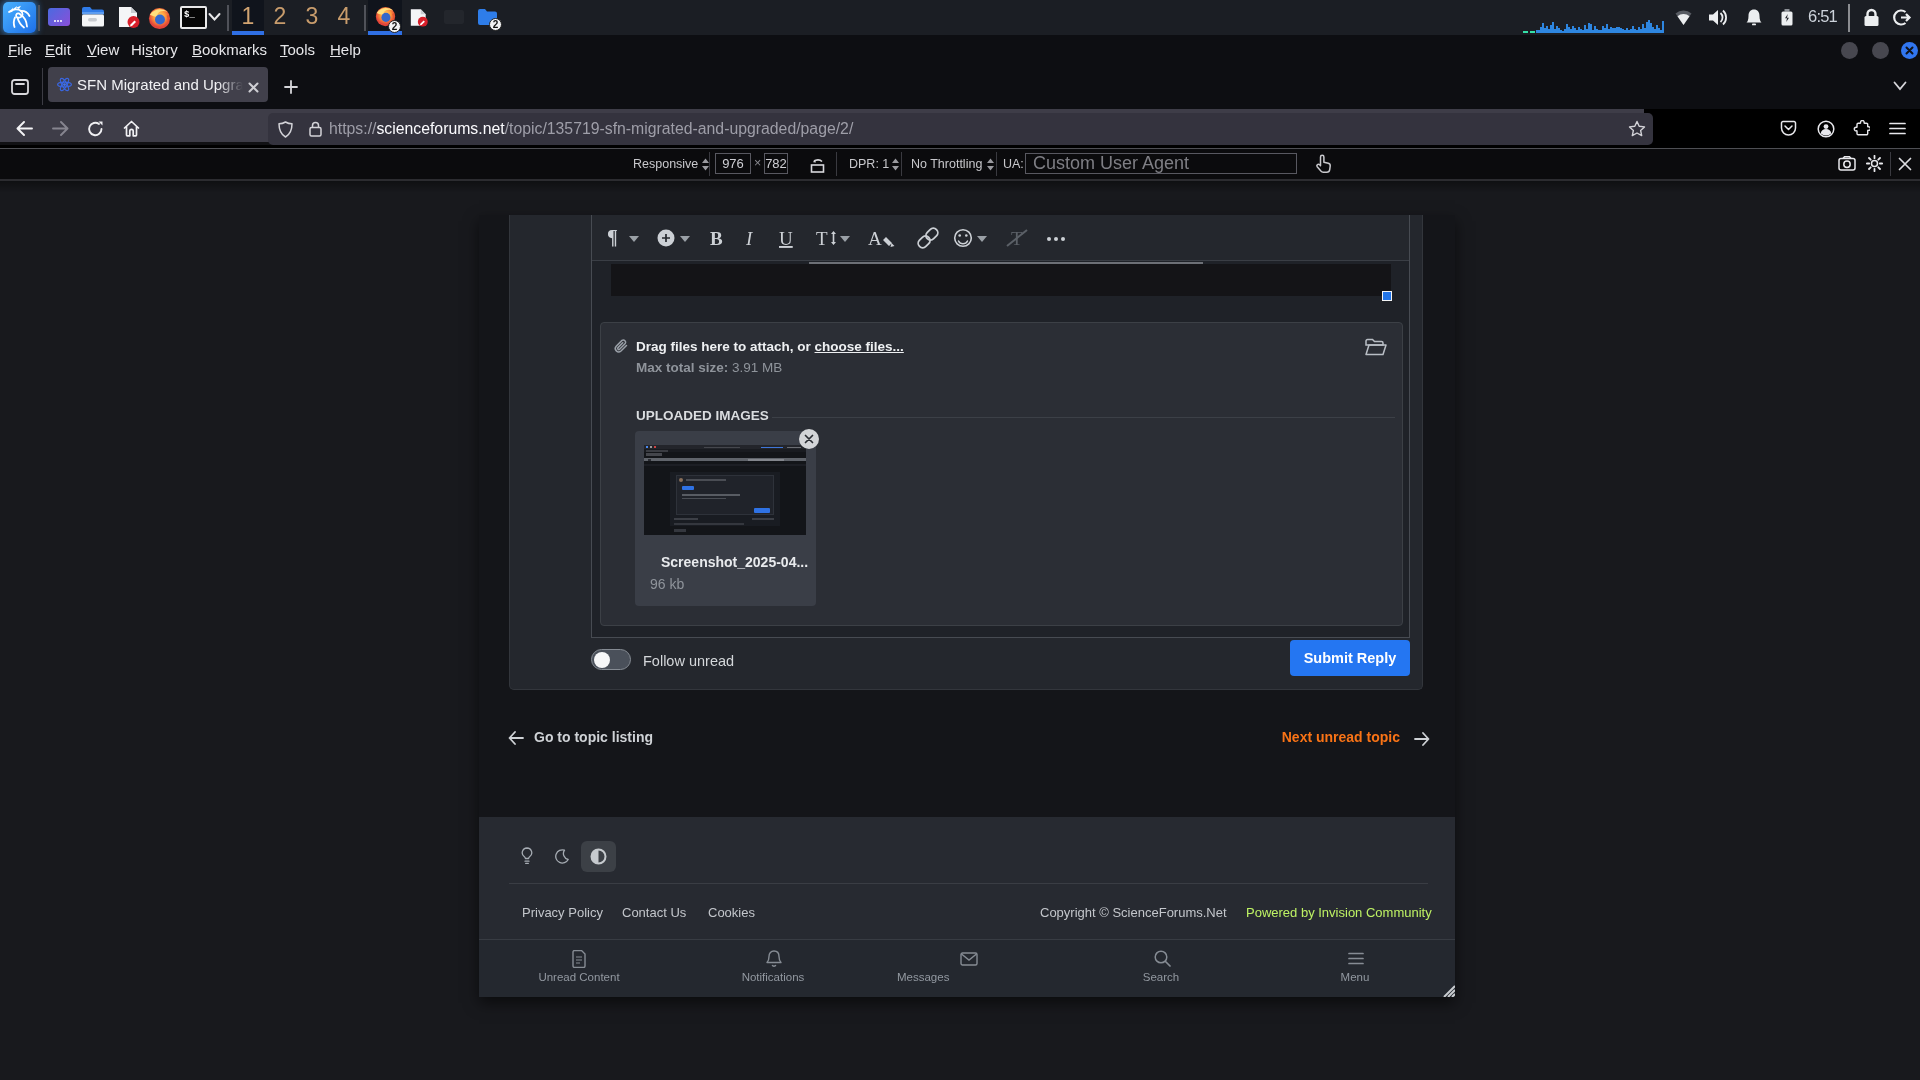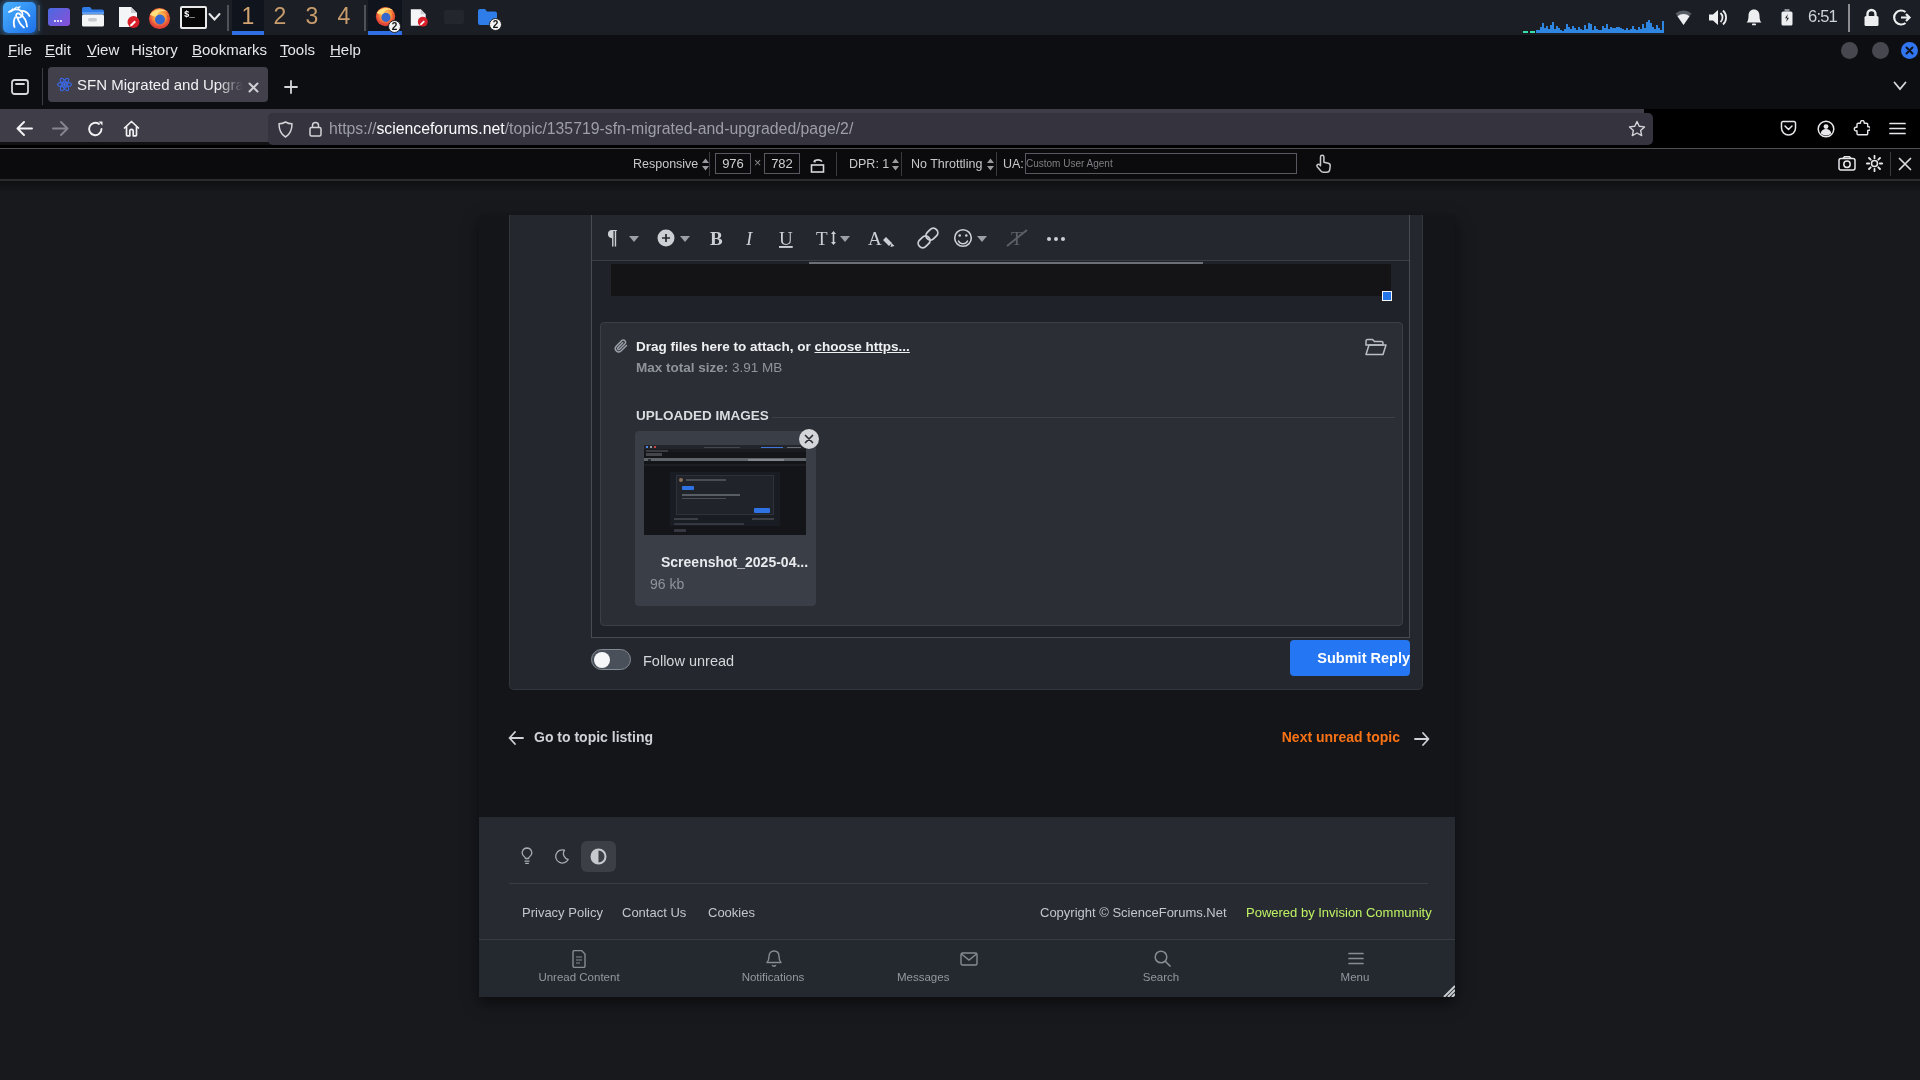--- a/index.html
+++ b/index.html
@@ -297,39 +297,39 @@
 </div>
 
 <div class="abs" id="rdmbar" style="left:0;top:148px;width:1920px;height:33px;background:#0b0b0d;border-top:1px solid #4e4f54;border-bottom:2px solid #2c2c30;color:#c8c8cc;font-size:12.5px;">
   <div class="abs" style="left:633px;top:8px;">Responsive</div>
   <div class="abs" style="left:709px;top:3px;width:1px;height:24px;background:#3a3a40;"></div>
   <svg class="abs" style="left:701px;top:9px" width="9" height="13" viewBox="0 0 9 13">
       <path d="M4.5 0.5 L8 5 H1 Z M4.5 12.5 L1 8 H8 Z" fill="#9a9a9f"></path>
     </svg>
   <div class="abs" style="left:715px;top:4px;width:36px;height:21px;border:1px solid #585860;background:#0b0b0d;color:#cfcfd4;font-size:13px;text-align:center;line-height:19px;">976</div>
   <div class="abs" style="left:754px;top:7px;color:#8a8a90;">×</div>
-  <div class="abs" style="left:764px;top:4px;width:36px;height:21px;border:1px solid #585860;background:#0b0b0d;color:#cfcfd4;font-size:13px;text-align:center;line-height:19px;">782</div>
+  <div class="abs" style="left:764px;top:4px;width:24px;height:21px;border:1px solid #585860;background:#0b0b0d;color:#cfcfd4;font-size:13px;text-align:center;line-height:19px;">782</div>
   <svg class="abs" style="left:809px;top:8px" width="17" height="16" viewBox="0 0 17 16">
     <rect x="2.5" y="8" width="12" height="7" stroke="#d8d8dc" stroke-width="1.6" fill="none"></rect>
     <path d="M5 4.5 a5 4 0 0 1 8 0" stroke="#d8d8dc" stroke-width="1.6" fill="none"></path>
     <path d="M7 5.5 L4.2 5.2 L5.4 2.4 Z" fill="#d8d8dc"></path>
   </svg>
   <div class="abs" style="left:836px;top:3px;width:1px;height:24px;background:#3a3a40;"></div>
   <div class="abs" style="left:849px;top:8px;">DPR: 1</div>
   <svg class="abs" style="left:891px;top:9px" width="9" height="13" viewBox="0 0 9 13">
       <path d="M4.5 0.5 L8 5 H1 Z M4.5 12.5 L1 8 H8 Z" fill="#9a9a9f"></path>
     </svg>
   <div class="abs" style="left:901px;top:3px;width:1px;height:24px;background:#3a3a40;"></div>
   <div class="abs" style="left:911px;top:8px;">No Throttling</div>
   <svg class="abs" style="left:986px;top:9px" width="9" height="13" viewBox="0 0 9 13">
       <path d="M4.5 0.5 L8 5 H1 Z M4.5 12.5 L1 8 H8 Z" fill="#9a9a9f"></path>
     </svg>
   <div class="abs" style="left:996px;top:3px;width:1px;height:24px;background:#3a3a40;"></div>
   <div class="abs" style="left:1003px;top:8px;">UA:</div>
-  <div class="abs" style="left:1025px;top:4px;width:272px;height:21px;border:1px solid #585860;background:#0b0b0d;color:#7e7e84;font-size:10px;line-height:19px;">Custom User Agent</div>
+  <div class="abs" style="left:1025px;top:4px;width:272px;height:21px;border:1px solid #585860;background:#0b0b0d;color:#7e7e84;font-size:18px;line-height:19px;padding-left:7px;">Custom User Agent</div>
   <svg class="abs" style="left:1315px;top:5px" width="17" height="20" viewBox="0 0 17 20">
     <path d="M5.5 9 V3 a1.7 1.7 0 0 1 3.4 0 V8.2 l4.4 1.1 a2.6 2.6 0 0 1 1.9 2.9 l-0.5 3.4 a3 3 0 0 1-3 2.6 H8.2 a3 3 0 0 1-2.3-1.1 L2.2 12.8 a1.6 1.6 0 0 1 2.4-2.1 L5.5 11.6 Z" stroke="#c8c8cc" stroke-width="1.5" fill="none" stroke-linejoin="round" stroke-linecap="round"></path>
   </svg>
   <svg class="abs" style="left:1838px;top:7px" width="18" height="15" viewBox="0 0 18 15">
     <rect x="1" y="2.5" width="16" height="11.5" rx="2" stroke="#e8e8ec" stroke-width="1.5" fill="none"></rect>
     <path d="M5 2.5 L6.5 0.8 h5 L13 2.5" stroke="#e8e8ec" stroke-width="1.5" fill="none"></path>
     <circle cx="9" cy="8.2" r="3.2" stroke="#e8e8ec" stroke-width="1.5" fill="none"></circle>
   </svg>
   <svg class="abs" style="left:1866px;top:6px" width="17" height="17" viewBox="0 0 17 17">
     <circle cx="8.5" cy="8.5" r="3" stroke="#e8e8ec" stroke-width="1.5" fill="none"></circle>
@@ -399,21 +399,21 @@
   </svg>
 
   <div class="abs" style="left:330px;top:47px;width:394px;height:3px;background:#6d7076;"></div>
   <div class="abs" style="left:132px;top:49px;width:780px;height:32px;background:#141417;"></div>
   <div class="abs" style="left:903px;top:76px;width:10px;height:10px;background:#2375e8;border:1.5px solid #f4f5f6;"></div>
 
   <div class="abs" style="left:121px;top:107px;width:803px;height:304px;background:#2b2e35;border:1px solid #3c4046;border-radius:4px;"></div>
   <svg class="abs" style="left:134px;top:123px" width="16" height="17" viewBox="0 0 16 17">
     <path d="M13.5 7.5 L8 13 a3.4 3.4 0 0 1-4.8-4.8 L9 2.4 a2.3 2.3 0 0 1 3.2 3.2 L6.6 11.2 a1.1 1.1 0 0 1-1.6-1.6 L9.8 4.8" stroke="#9aa0a8" stroke-width="1.5" fill="none" stroke-linecap="round"></path>
   </svg>
-  <div class="abs" style="left:157px;top:124px;font-size:13.5px;font-weight:bold;color:#eef0f2;">Drag files here to attach, or <span style="text-decoration:underline;">choose https...</span></div>
+  <div class="abs" style="left:157px;top:124px;font-size:13.5px;font-weight:bold;color:#eef0f2;">Drag files here to attach, or <span style="text-decoration:underline;">choose files...</span></div>
   <div class="abs" style="left:157px;top:145px;font-size:13.5px;color:#8f949b;"><b>Max total size:</b> 3.91 MB</div>
   <svg class="abs" style="left:886px;top:123px" width="22" height="18" viewBox="0 0 22 18">
     <path d="M1 3 a1.5 1.5 0 0 1 1.5-1.5 h5 l2 2 h7 a1.5 1.5 0 0 1 1.5 1.5 v2 h-17 Z" fill="none" stroke="#b9bec5" stroke-width="1.5"></path>
     <path d="M1 16.5 L4 7 h17 l-3 9.5 Z" fill="none" stroke="#b9bec5" stroke-width="1.5" stroke-linejoin="round"></path>
   </svg>
   <div class="abs" style="left:157px;top:193px;font-size:13.5px;font-weight:bold;letter-spacing:0px;color:#dadde0;">UPLOADED IMAGES</div>
   <div class="abs" style="left:293px;top:202px;width:623px;height:1px;background:#3c4047;"></div>
 
   <div class="abs" style="left:156px;top:216px;width:181px;height:175px;background:#3a3e47;border-radius:4px;"></div>
   <div class="abs" style="left:165px;top:230px;width:162px;height:90px;background:#131519;overflow:hidden;">
@@ -449,21 +449,21 @@
         <path d="M6.5 6.5 L13.5 13.5 M13.5 6.5 L6.5 13.5" stroke="#2a2d33" stroke-width="1.7" stroke-linecap="round"></path>
       </svg>
   </div>
   <div class="abs" style="left:182px;top:339px;width:156px;font-size:14px;font-weight:bold;color:#e8eaed;white-space:nowrap;overflow:hidden;">Screenshot_2025-04...</div>
   <div class="abs" style="left:171px;top:361px;font-size:14px;color:#8f949b;">96 kb</div>
 
   <div class="abs" style="left:112px;top:434px;width:40px;height:21px;border-radius:11px;background:#4a505a;border:1px solid #858b93;box-sizing:border-box;">
     <div class="abs" style="left:2px;top:1.5px;width:16px;height:16px;border-radius:50%;background:#f6f7f8;"></div>
   </div>
   <div class="abs" style="left:164px;top:438px;font-size:14.5px;color:#d4d7da;">Follow unread</div>
-  <div class="abs" style="left:811px;top:425px;width:120px;height:36px;border-radius:4px;background:#2476f2;color:#fff;font-size:14.5px;font-weight:bold;text-align:right;line-height:36px;">Submit Reply</div>
+  <div class="abs" style="left:811px;top:425px;width:120px;height:36px;border-radius:4px;background:#2476f2;color:#fff;font-size:14.5px;font-weight:bold;text-align:center;line-height:36px;">Submit Reply</div>
 
   <svg class="abs" style="left:29px;top:516px" width="16" height="14" viewBox="0 0 16 14">
       <path d="M7 1 L1.5 7 L7 13 M2 7 H15" stroke="#cfd2d6" stroke-width="1.8" fill="none" stroke-linecap="round" stroke-linejoin="round"></path>
     </svg>
   <div class="abs" style="left:55px;top:514px;font-size:14px;font-weight:bold;color:#cfd2d6;">Go to topic listing</div>
   <div class="abs" style="left:771px;top:514px;width:150px;text-align:right;font-size:14px;font-weight:bold;color:#f97316;">Next unread topic</div>
   <svg class="abs" style="left:935px;top:517px" width="16" height="14" viewBox="0 0 16 14">
       <path d="M9 1 L14.5 7 L9 13 M14 7 H1" stroke="#cfd2d6" stroke-width="1.8" fill="none" stroke-linecap="round" stroke-linejoin="round"></path>
     </svg>
 

